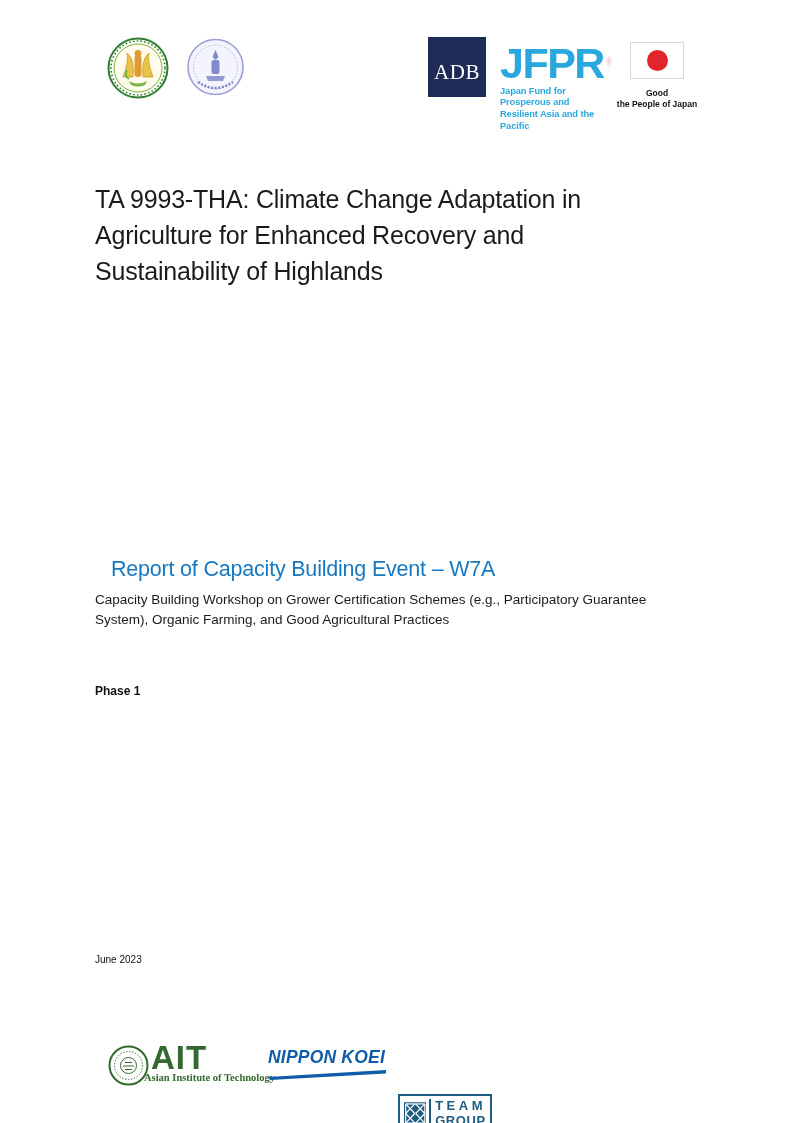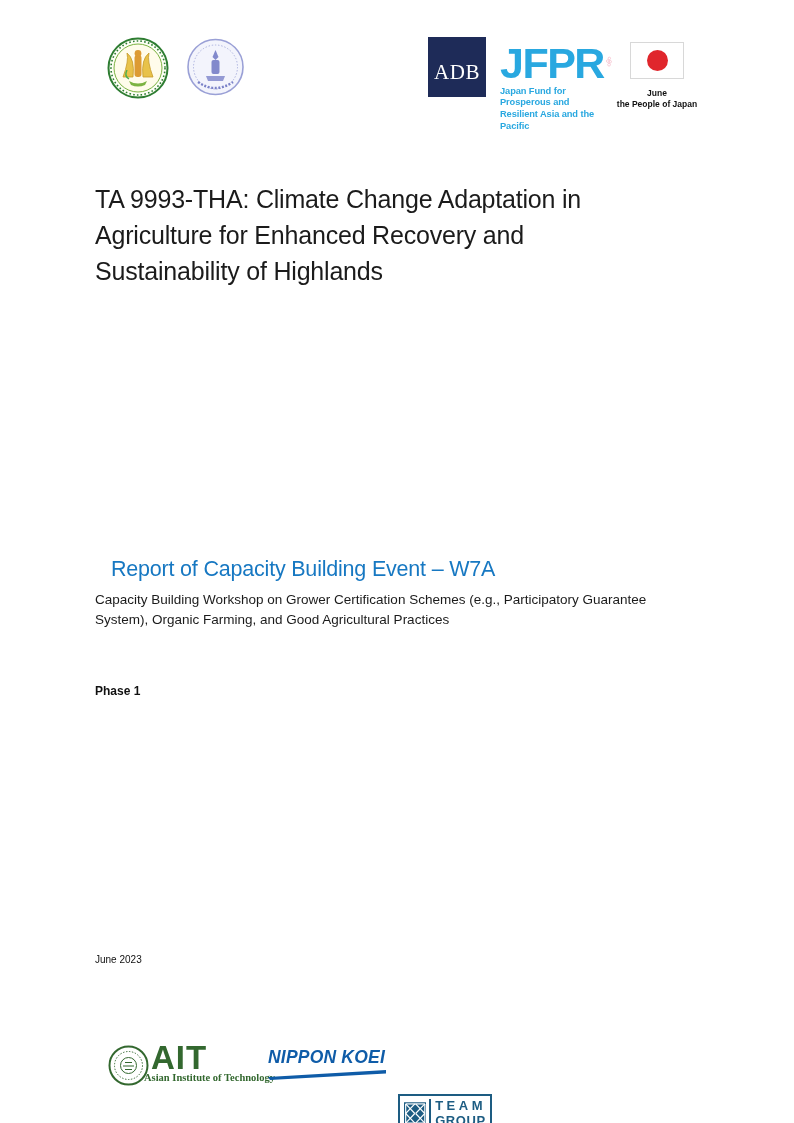--- a/index.html
+++ b/index.html
@@ -148,21 +148,21 @@
     <div class="jfpr-tagline">
       <div>Japan Fund for Prosperous and</div>
       <div>Resilient Asia and the Pacific</div>
     </div>
   </div>
 
   <div class="logo-japan">
     <div class="japan-sun"></div>
   </div>
   <div class="japan-caption">
-    <div>June</div>
+    <div>Good</div>
     <div>the People of Japan</div>
   </div>
 
   <div class="doc-title">
     <div>TA 9993-THA: Climate Change Adaptation in</div>
     <div>Agriculture for Enhanced Recovery and</div>
     <div>Sustainability of Highlands</div>
   </div>
 
   <div class="report-heading">Report of Capacity Building Event – W7A</div>

